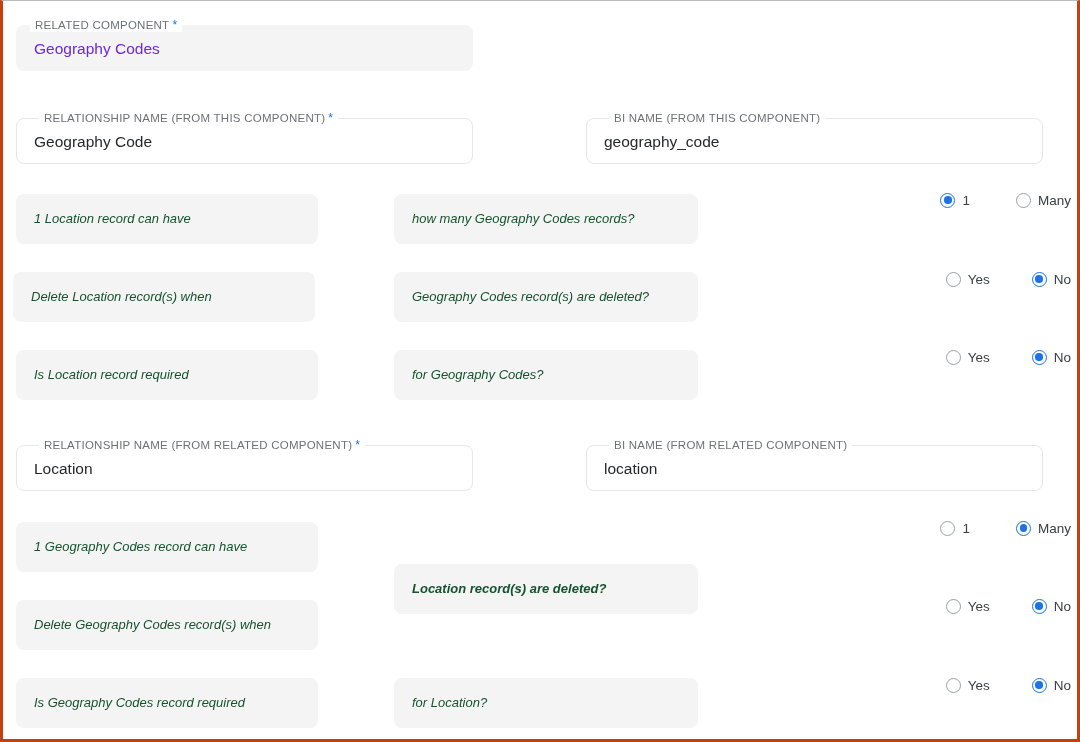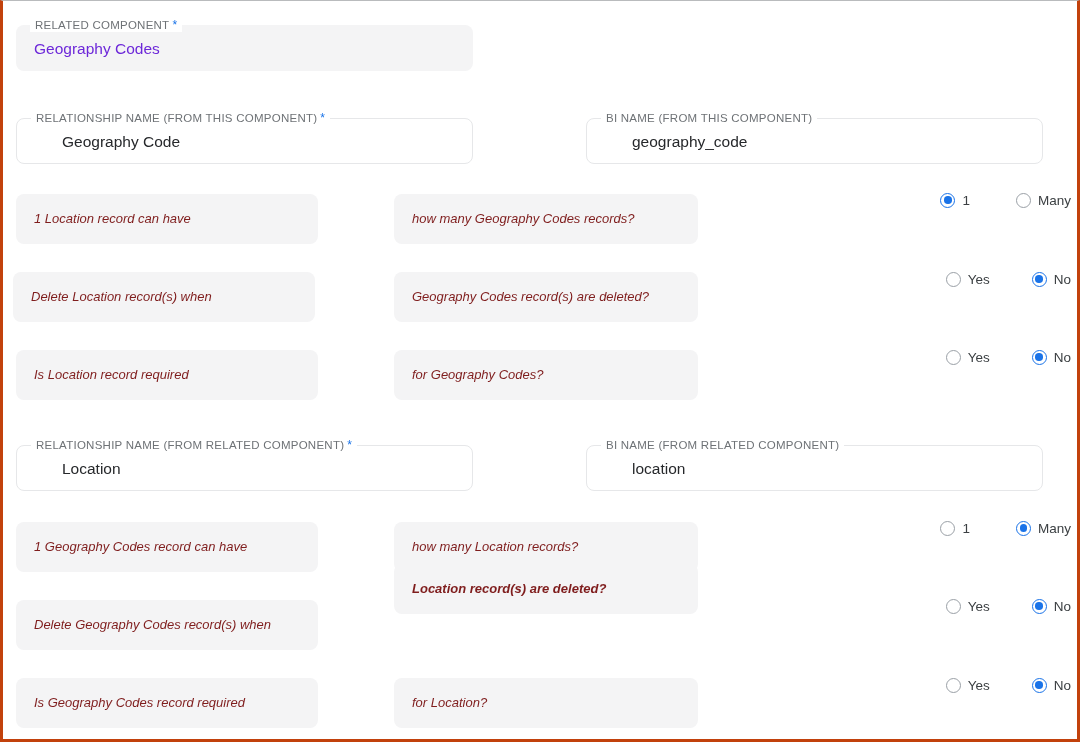--- a/index.html
+++ b/index.html
@@ -24,42 +24,41 @@
   
   .field-outlined {
     position: absolute;
     height: 46px;
     background: #ffffff;
     border: 1px solid #e6e7e9;
     border-radius: 8px;
   }
   .field-outlined .legend {
     position: absolute;
-    top: -8px; left: 14px;
+    top: -8px; left: 22px;
     background: #ffffff;
     padding: 0 5px;
     font-size: 11.5px;
     letter-spacing: 0.25px;
     color: #6e7276;
     white-space: nowrap;
     line-height: 14px;
   }
   .field-outlined .legend .req {
     color: #1a73e8;
     font-size: 12px;
     margin-left: 3px;
   }
   .field-outlined .value {
     position: absolute;
     left: 17px; top: 0;
     height: 46px; line-height: 46px;
     font-size: 15.5px;
     color: #26282b;
     white-space: nowrap;
-    margin-left: 28px;
   }
 
   
   .field-filled {
     position: absolute;
     height: 46px;
     background: #f4f4f5;
     border: 1px solid transparent;
     border-radius: 8px;
   }
@@ -94,21 +93,21 @@
     height: 50px;
     background: #f4f4f5;
     border-radius: 8px;
   }
   .pill .txt {
     position: absolute;
     left: 18px; top: 0;
     height: 50px; line-height: 50px;
     font-size: 13px;
     font-style: italic;
-    color: #7f1d1d;
+    color: #14532d;
     white-space: nowrap;
   }
 
   
   .radio-group {
     position: absolute;
     display: flex;
     align-items: center;
     justify-content: flex-end;
     gap: 0px;
@@ -221,23 +220,20 @@
   </div>
 
   <div class="field-outlined" style="left:583px; top:444px; width:457px;">
     <span class="legend">BI NAME (FROM RELATED COMPONENT)</span>
     <span class="value">location</span>
   </div>
 
   <div class="pill" style="left:13px; top:521px; width:302px;">
     <span class="txt">1 Geography Codes record can have</span>
   </div>
-  <div class="pill" style="left:391px; top:521px; width:304px;">
-    <span class="txt">how many Location records?</span>
-  </div>
   <div class="radio-group" style="left:860px; top:516px; width:208px; height:22px;">
     <div class="radio-opt" style="margin-right:46px;">
       <span class="dot"></span>
       <span class="lbl">1</span>
     </div>
     <div class="radio-opt checked">
       <span class="dot"></span>
       <span class="lbl">Many</span>
     </div>
   </div>

